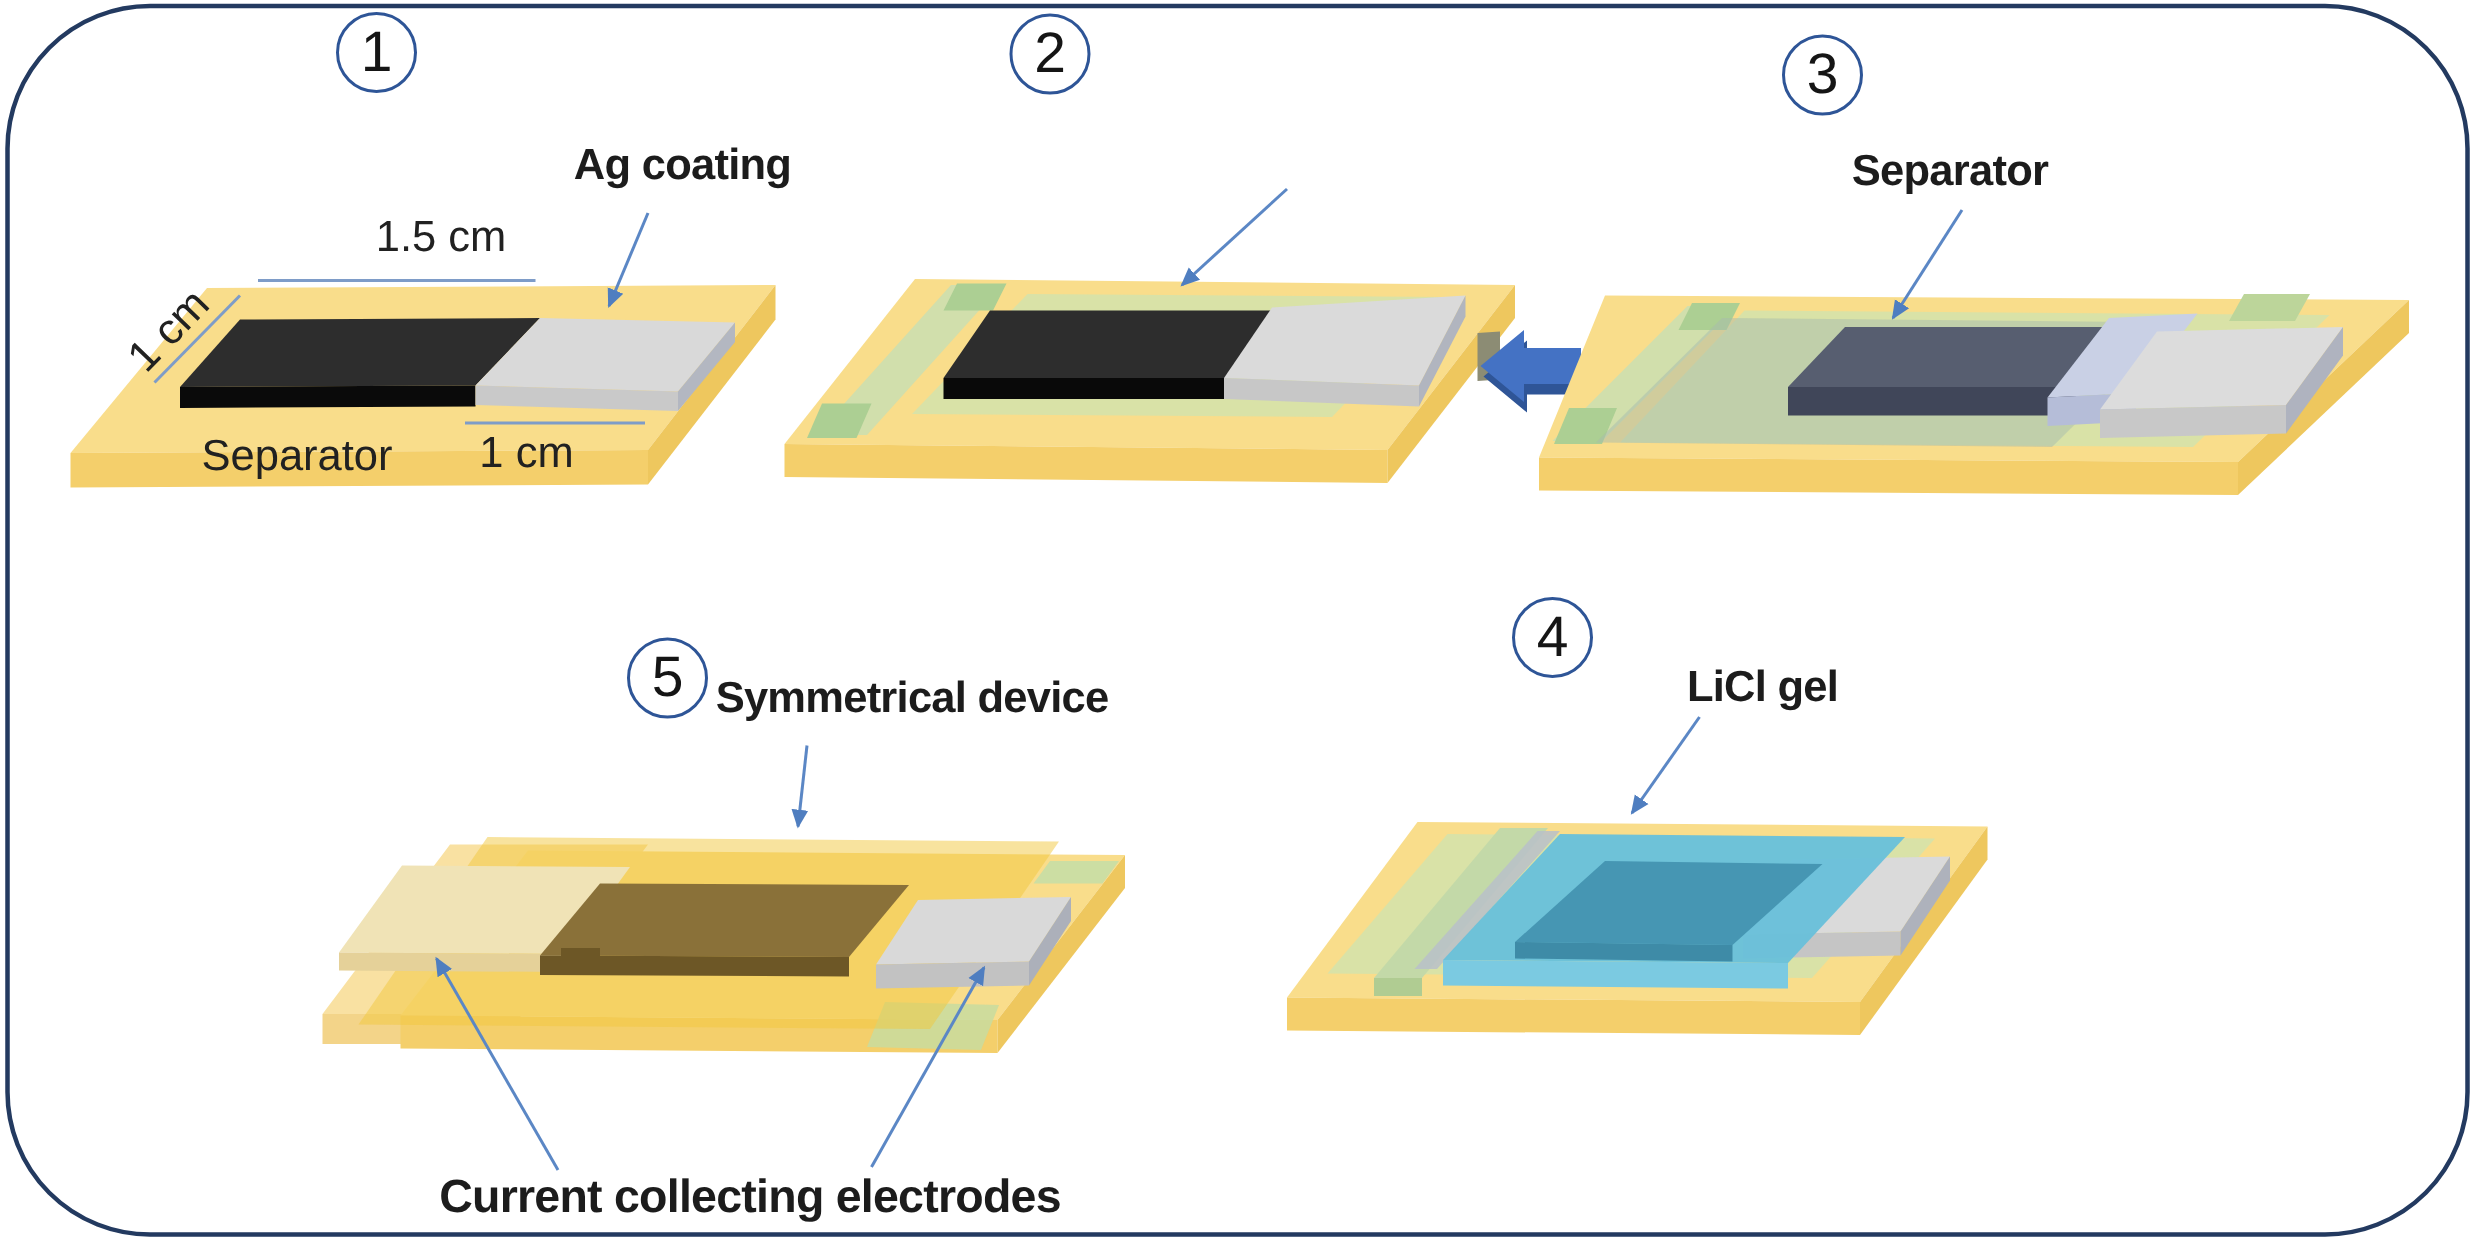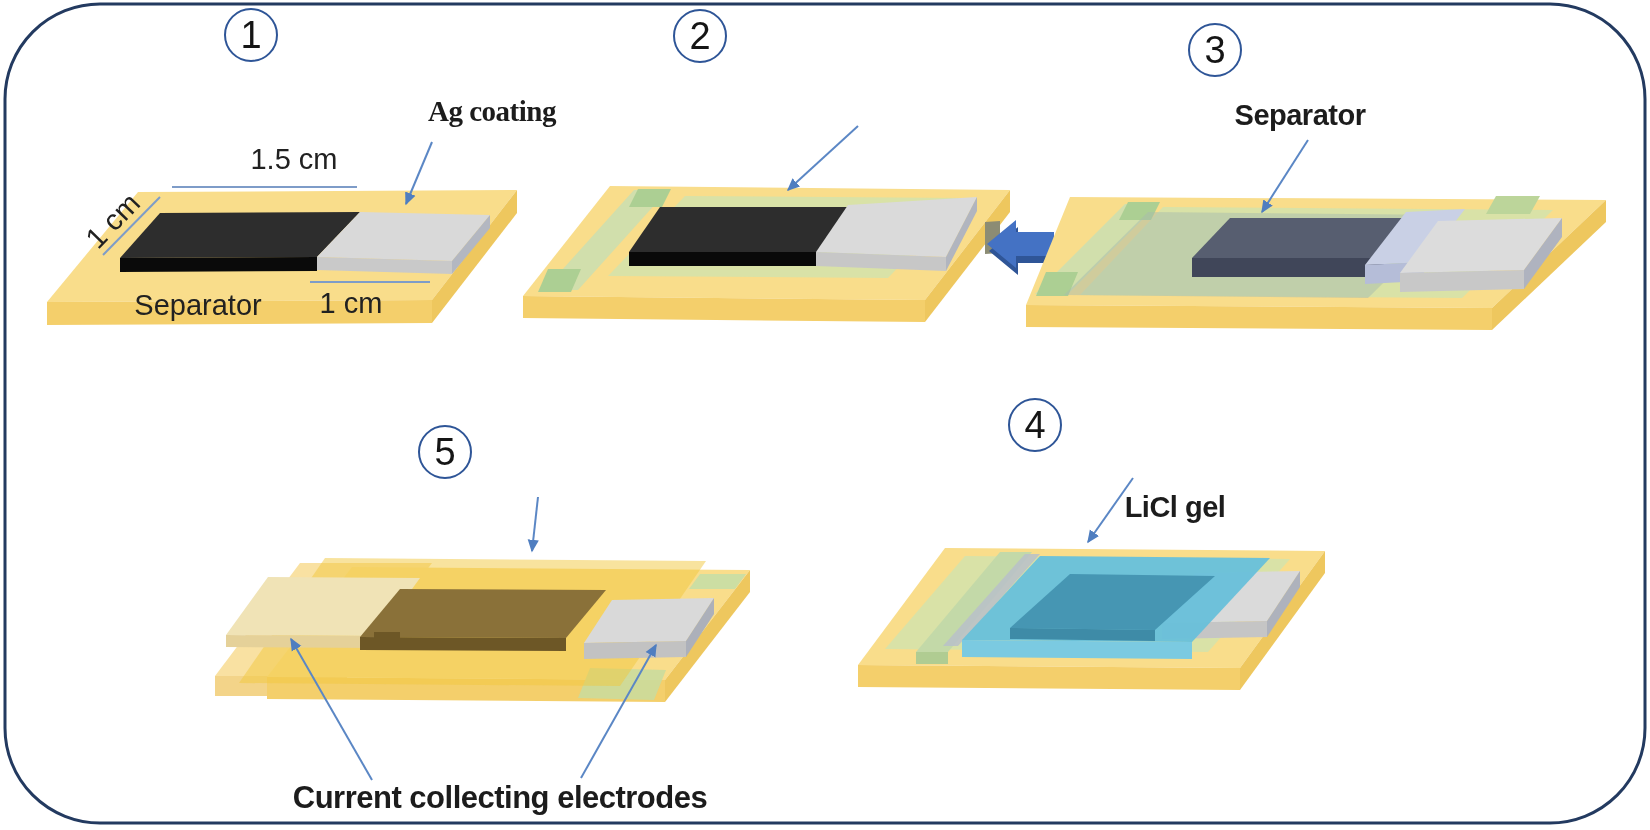--- a/index.html
+++ b/index.html
@@ -134,23 +134,24 @@
 <div class="numcircle" style="left:1188px;top:23px;">
       <span>3</span>
     </div>
 <div class="numcircle" style="left:1008px;top:398px;">
       <span>4</span>
     </div>
 <div class="numcircle" style="left:418px;top:425px;">
       <span>5</span>
     </div>
 
-<div class="lbl" style="left:492px;top:111px;font-family:Liberation Serif, serif;">Ag coating</div>
+<div class="lbl" style="left:455px;top:111px;">Ag coating</div>
 <div class="lbl" style="left:1300px;top:115px;">Separator</div>
-<div class="lbl" style="left:1175px;top:459px;margin-top:48px;">LiCl gel</div>
+<div class="lbl" style="left:1175px;top:459px;">LiCl gel</div>
+<div class="lbl" style="left:608px;top:466px;">Symmetrical device</div>
 <div class="lbl cce" style="left:500px;top:798px;">Current collecting electrodes</div>
 
 <div class="dim" style="left:278px;top:159px;margin-left:16px;">1.5 cm</div>
 <div class="dim rot" style="left:113px;top:221px;">1 cm</div>
 <div class="dim" style="left:351px;top:303px;">1 cm</div>
 <div class="dim" style="left:198px;top:305px;">Separator</div>
 
 </div>
 
 </body></html>

